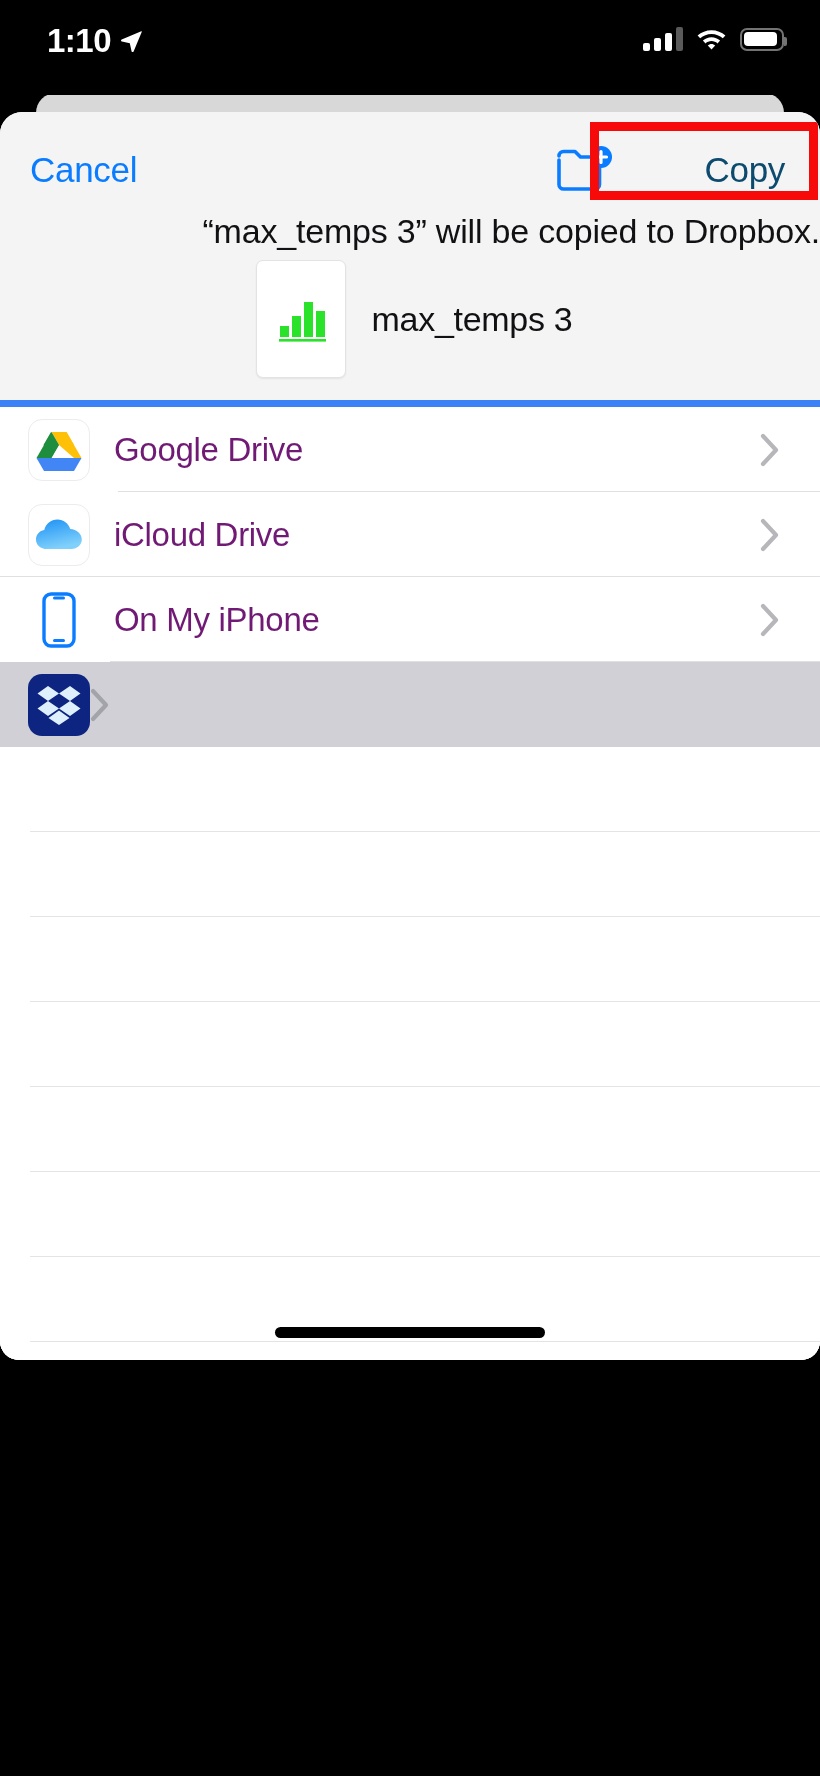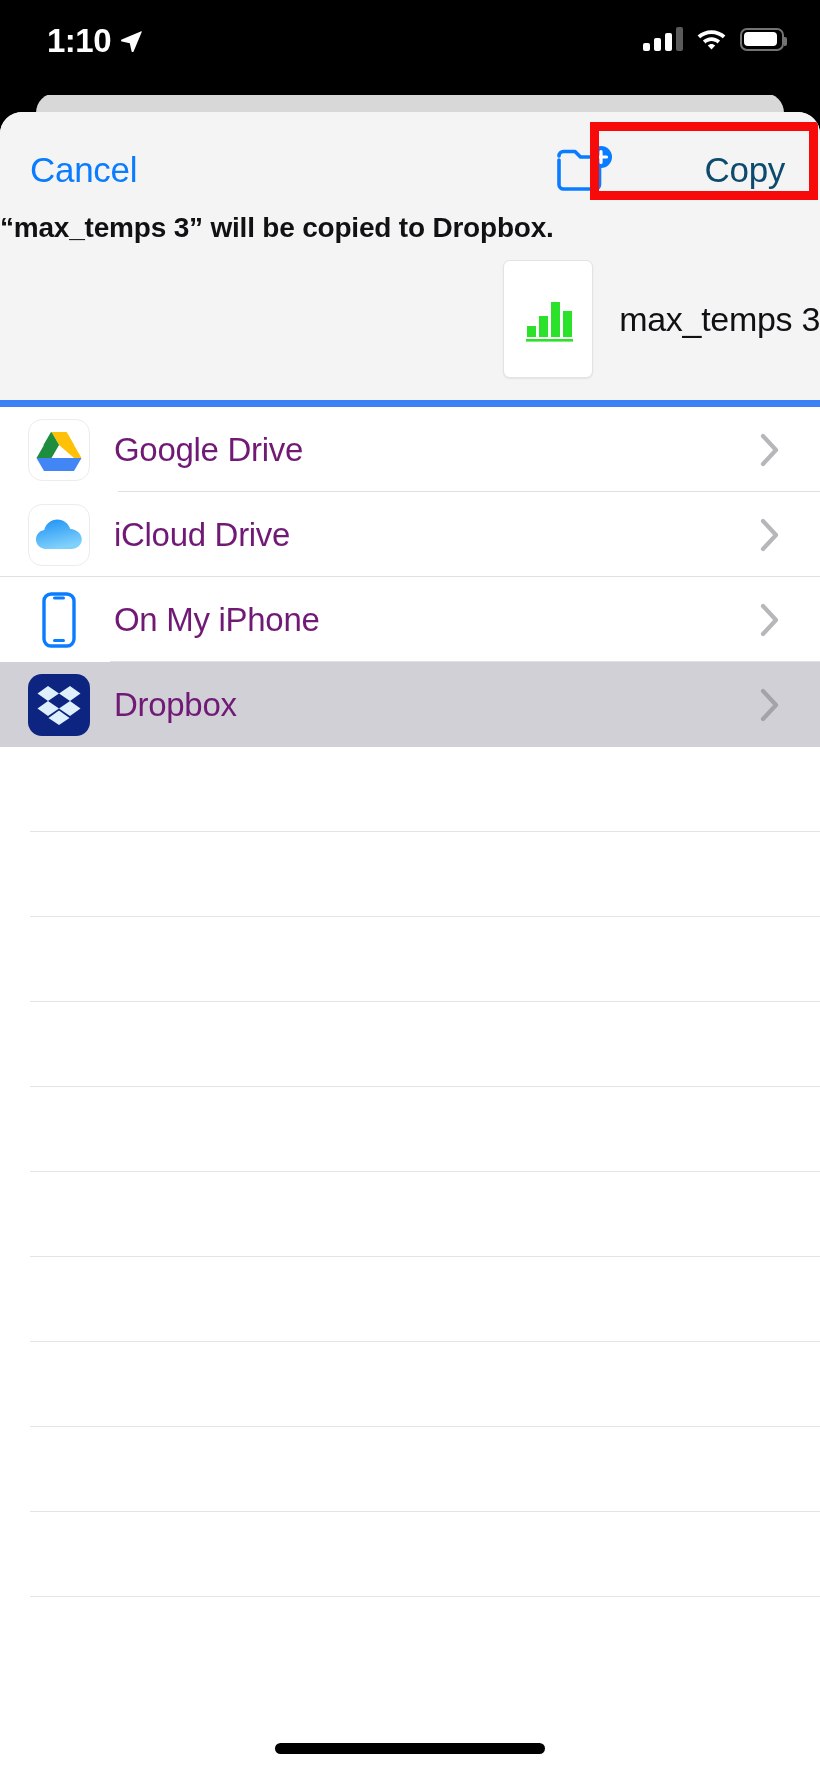--- a/index.html
+++ b/index.html
@@ -7,23 +7,24 @@
     padding: 0;
     background: #000;
   }
   body {
     font-family: "Liberation Sans", sans-serif;
     -webkit-font-smoothing: antialiased;
   }
   #screen {
     position: relative;
     width: 820px;
-    height: 1776px;
+    height: 1360px;
     background: #000000;
     overflow: hidden;
+    border-radius: 19px;
   }
 
   
   .status-bar {
     position: absolute;
     top: 0; left: 0;
     width: 820px;
     height: 95px;
     background: #000000;
     z-index: 30;
@@ -171,35 +172,34 @@
     border: 9px solid #f70a0a;
     box-sizing: border-box;
     z-index: 2;
     pointer-events: none;
   }
   .copy-caption {
     position: absolute;
     left: 0;
     right: 0;
     top: 100px;
-    text-align: left;
-    font-size: 28px;
+    text-align: right;
+    font-size: 34px;
     color: #111113;
     letter-spacing: -0.2px;
-    font-weight: bold;
   }
 
   .file-preview {
     position: absolute;
     left: 0;
     right: 0;
     top: 148px;
     display: flex;
     align-items: center;
-    justify-content: flex-end;
+    justify-content: center;
     gap: 26px;
     padding-left: 8px;
   }
   .doc-thumb {
     width: 88px;
     height: 116px;
     background: #ffffff;
     border: 1px solid #e3e3e6;
     border-radius: 7px;
     box-shadow: 0 1px 2px rgba(0,0,0,0.07);
@@ -428,21 +428,20 @@
           <div class="icon-tile tile-dropbox">
             <svg width="44" height="42" viewBox="0 0 44 42">
               <path d="M11 2 L22 9.5 L11 17 L0.5 9.5 Z" fill="#dff0fd"></path>
               <path d="M33 2 L43.5 9.5 L33 17 L22 9.5 Z" fill="#dff0fd"></path>
               <path d="M11 17 L22 24.5 L11 32 L0.5 24.5 Z" fill="#dff0fd"></path>
               <path d="M33 17 L43.5 24.5 L33 32 L22 24.5 Z" fill="#dff0fd"></path>
               <path d="M22 26.5 L32.5 34 L22 41 L11.5 34 Z" fill="#dff0fd"></path>
             </svg>
           </div>
         </div>
-        <div class="row-label">Dropbox</div>
         <svg class="chevron" width="20" height="34" viewBox="0 0 20 34">
           <path d="M3 3 L16 17 L3 31" fill="none" stroke="#a3a3aa" stroke-width="4.2" stroke-linecap="round" stroke-linejoin="round"></path>
         </svg>
       </div>
 
       <div class="empty-row">
           <div class="sep"></div>
         </div>
       <div class="empty-row">
           <div class="sep"></div>

